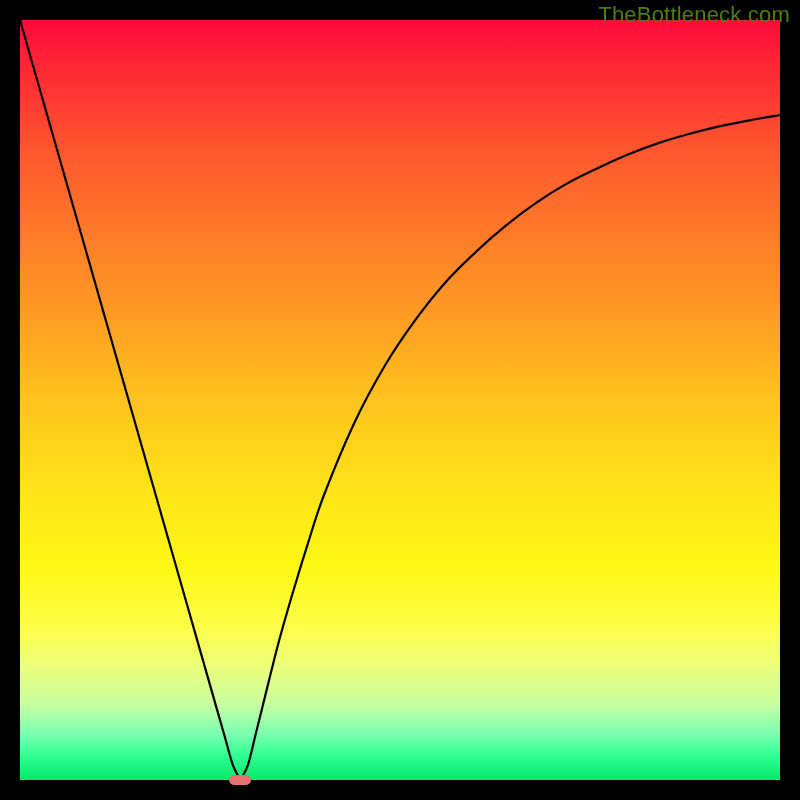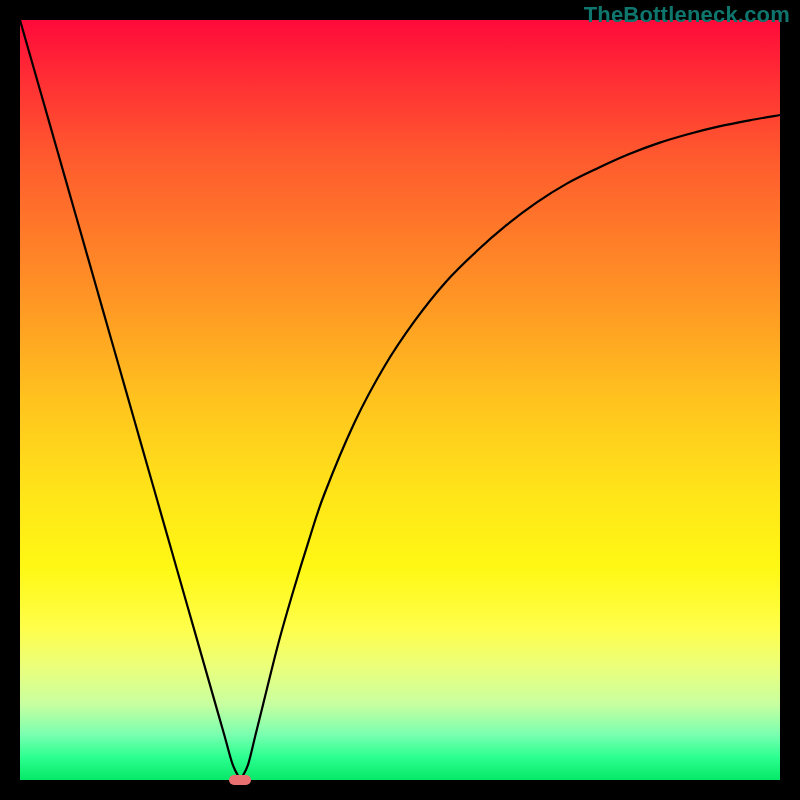--- a/index.html
+++ b/index.html
@@ -44,23 +44,23 @@
   svg.curve {
     position: absolute;
     left: 0; top: 0;
     width: 100%;
     height: 100%;
   }
   .watermark {
     position: absolute;
     top: 2px;
     right: 10px;
-    color: #0f766e;
+    color: #4d7c0f;
     font-size: 22px;
-    font-weight: 700;
+    font-weight: 400;
     letter-spacing: 0.2px;
     user-select: none;
   }
   .marker {
     position: absolute;
     width: 22px;
     height: 10px;
     border-radius: 5px;
     background: #e97070;
     transform: translate(-50%, -50%);

